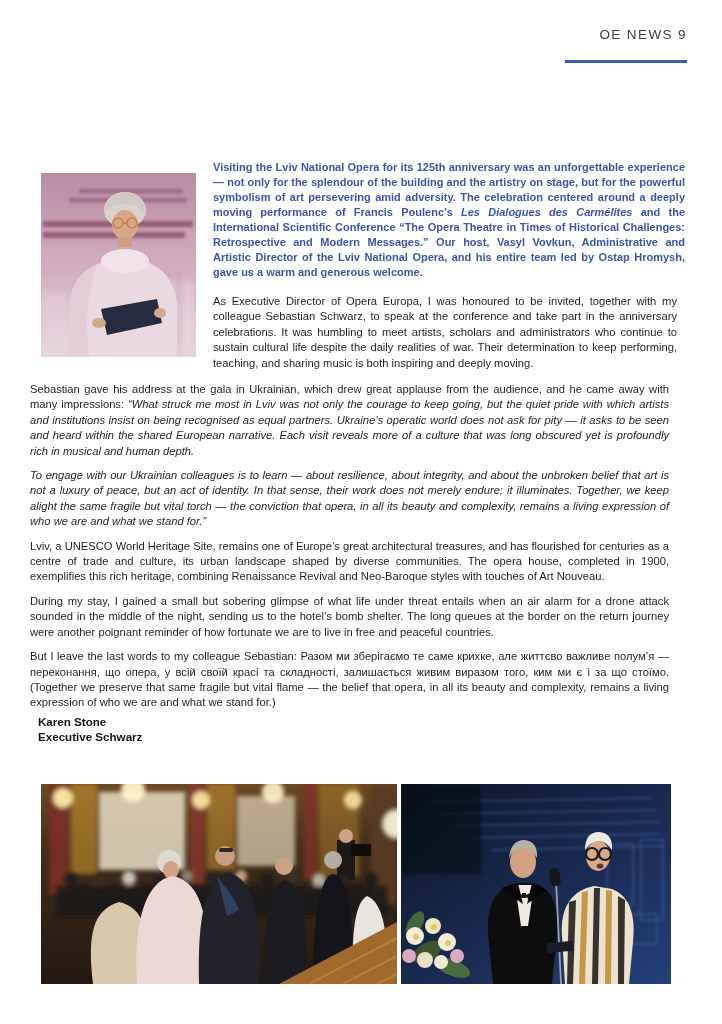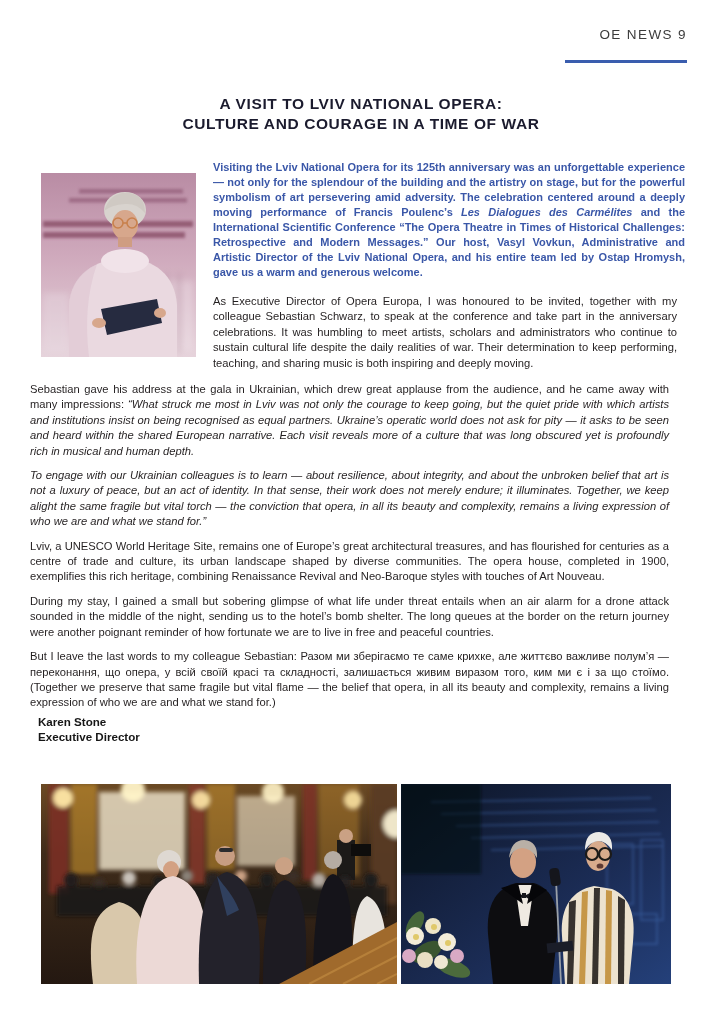--- a/index.html
+++ b/index.html
@@ -49,24 +49,20 @@
   figure svg{display:block;}
 </style>
 </head>
 <body>
 
 <div class="page">
 
   <div class="header-label">OE NEWS 9</div>
   <div class="header-rule"></div>
 
-  <h1 class="title">
-    <span>A VISIT TO LVIV NATIONAL OPERA:</span>
-    <span>CULTURE AND COURAGE IN A TIME OF WAR</span>
-  </h1>
 
   <figure class="speaker-photo">
     <svg width="155" height="184" viewBox="0 0 155 184" xmlns="http://www.w3.org/2000/svg">
       <defs>
         <linearGradient id="spBg" x1="0" y1="0" x2="0" y2="1">
           <stop offset="0" stop-color="#b98ca4"></stop>
           <stop offset="0.45" stop-color="#cfa9bc"></stop>
           <stop offset="1" stop-color="#e6d3db"></stop>
         </linearGradient>
         <filter id="soft2">
@@ -117,21 +113,21 @@
   <div class="full-col">
     <p class="body-p"><span>Sebastian gave his address at the gala in Ukrainian, which drew great applause from the audience, and he came away with many impressions: </span><i>“What struck me most in Lviv was not only the courage to keep going, but the quiet pride with which artists and institutions insist on being recognised as equal partners. Ukraine’s operatic world does not ask for pity — it asks to be seen and heard within the shared European narrative. Each visit reveals more of a culture that was long obscured yet is profoundly rich in musical and human depth.</i></p>
     <p class="body-p italic">To engage with our Ukrainian colleagues is to learn — about resilience, about integrity, and about the unbroken belief that art is not a luxury of peace, but an act of identity. In that sense, their work does not merely endure; it illuminates. Together, we keep alight the same fragile but vital torch — the conviction that opera, in all its beauty and complexity, remains a living expression of who we are and what we stand for.”</p>
     <p class="body-p">Lviv, a UNESCO World Heritage Site, remains one of Europe’s great architectural treasures, and has flourished for centuries as a centre of trade and culture, its urban landscape shaped by diverse communities. The opera house, completed in 1900, exemplifies this rich heritage, combining Renaissance Revival and Neo-Baroque styles with touches of Art Nouveau.</p>
     <p class="body-p">During my stay, I gained a small but sobering glimpse of what life under threat entails when an air alarm for a drone attack sounded in the middle of the night, sending us to the hotel’s bomb shelter. The long queues at the border on the return journey were another poignant reminder of how fortunate we are to live in free and peaceful countries.</p>
     <p class="body-p">But I leave the last words to my colleague Sebastian: Разом ми зберігаємо те саме крихке, але життєво важливе полум’я — переконання, що опера, у всій своїй красі та складності, залишається живим виразом того, ким ми є і за що стоїмо. (Together we preserve that same fragile but vital flame — the belief that opera, in all its beauty and complexity, remains a living expression of who we are and what we stand for.)</p>
   </div>
 
   <div class="signature">
     <div>Karen Stone</div>
-    <div>Executive Director</div>
+    <div>Executive Schwarz</div>
   </div>
 
   <div class="photo-row">
 
     <figure>
       <svg width="356" height="200" viewBox="0 0 356 200" xmlns="http://www.w3.org/2000/svg">
         <defs>
           <linearGradient id="hallBg" x1="0" y1="0" x2="0" y2="1">
             <stop offset="0" stop-color="#6b4a24"></stop>
             <stop offset="0.35" stop-color="#3f2c1a"></stop>

